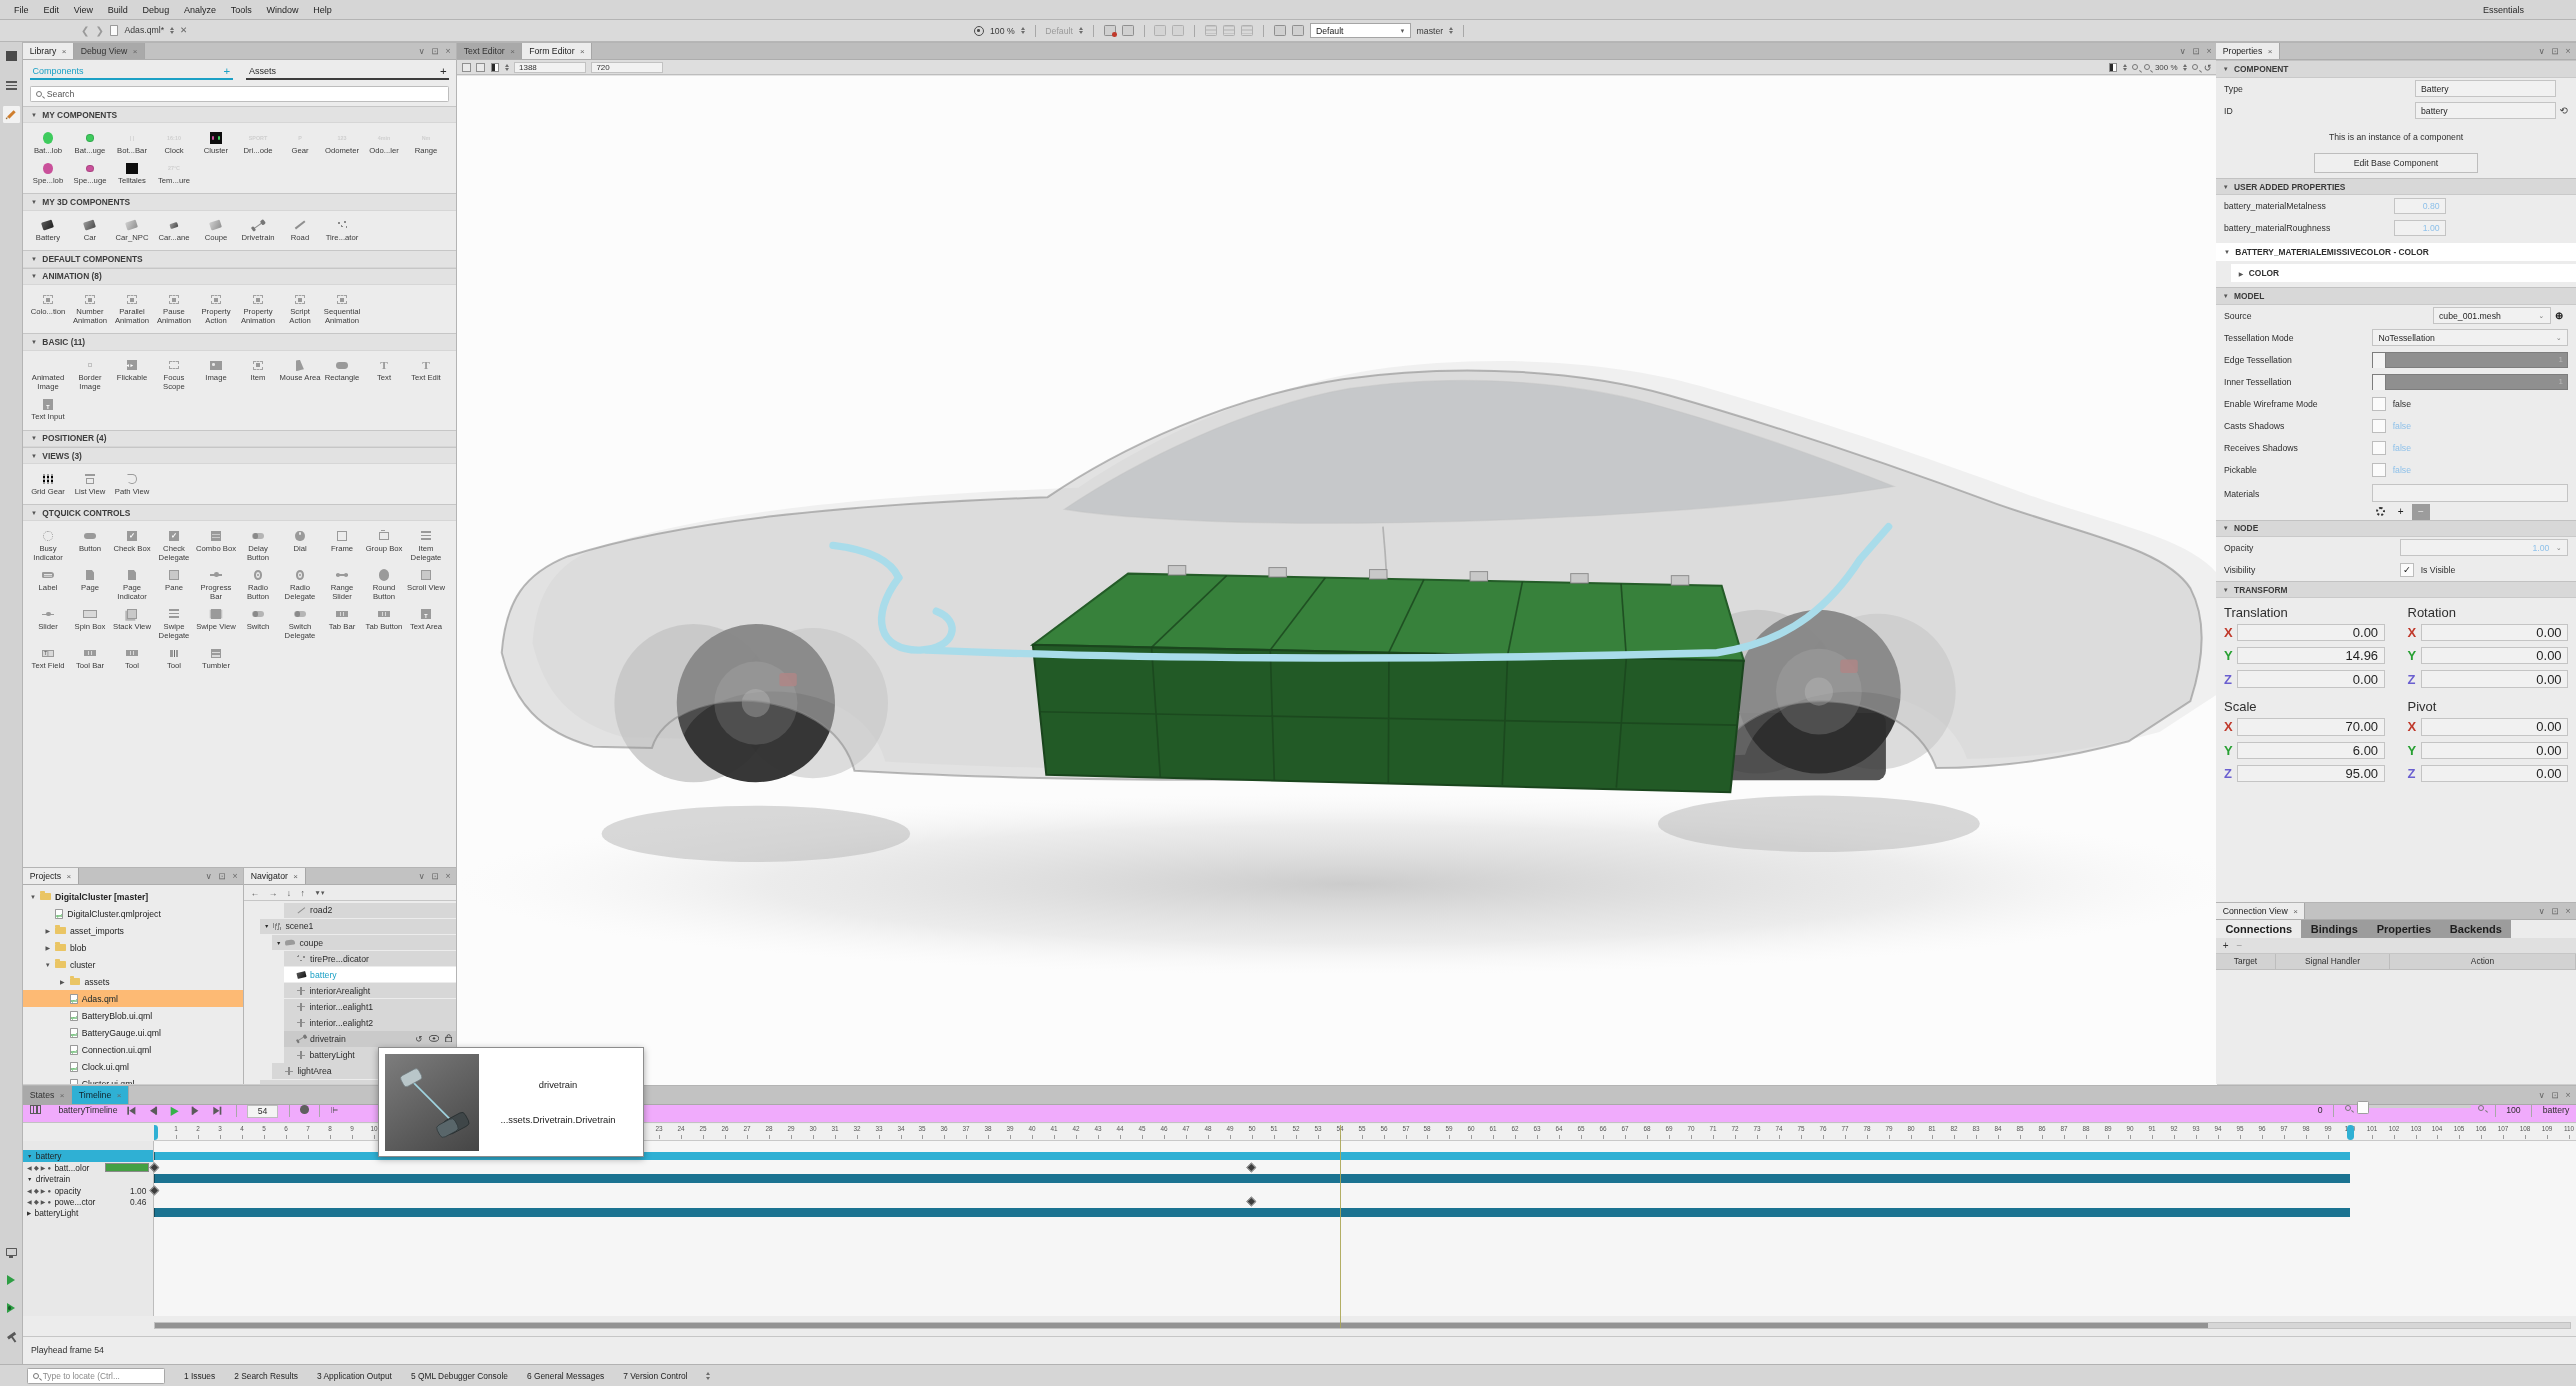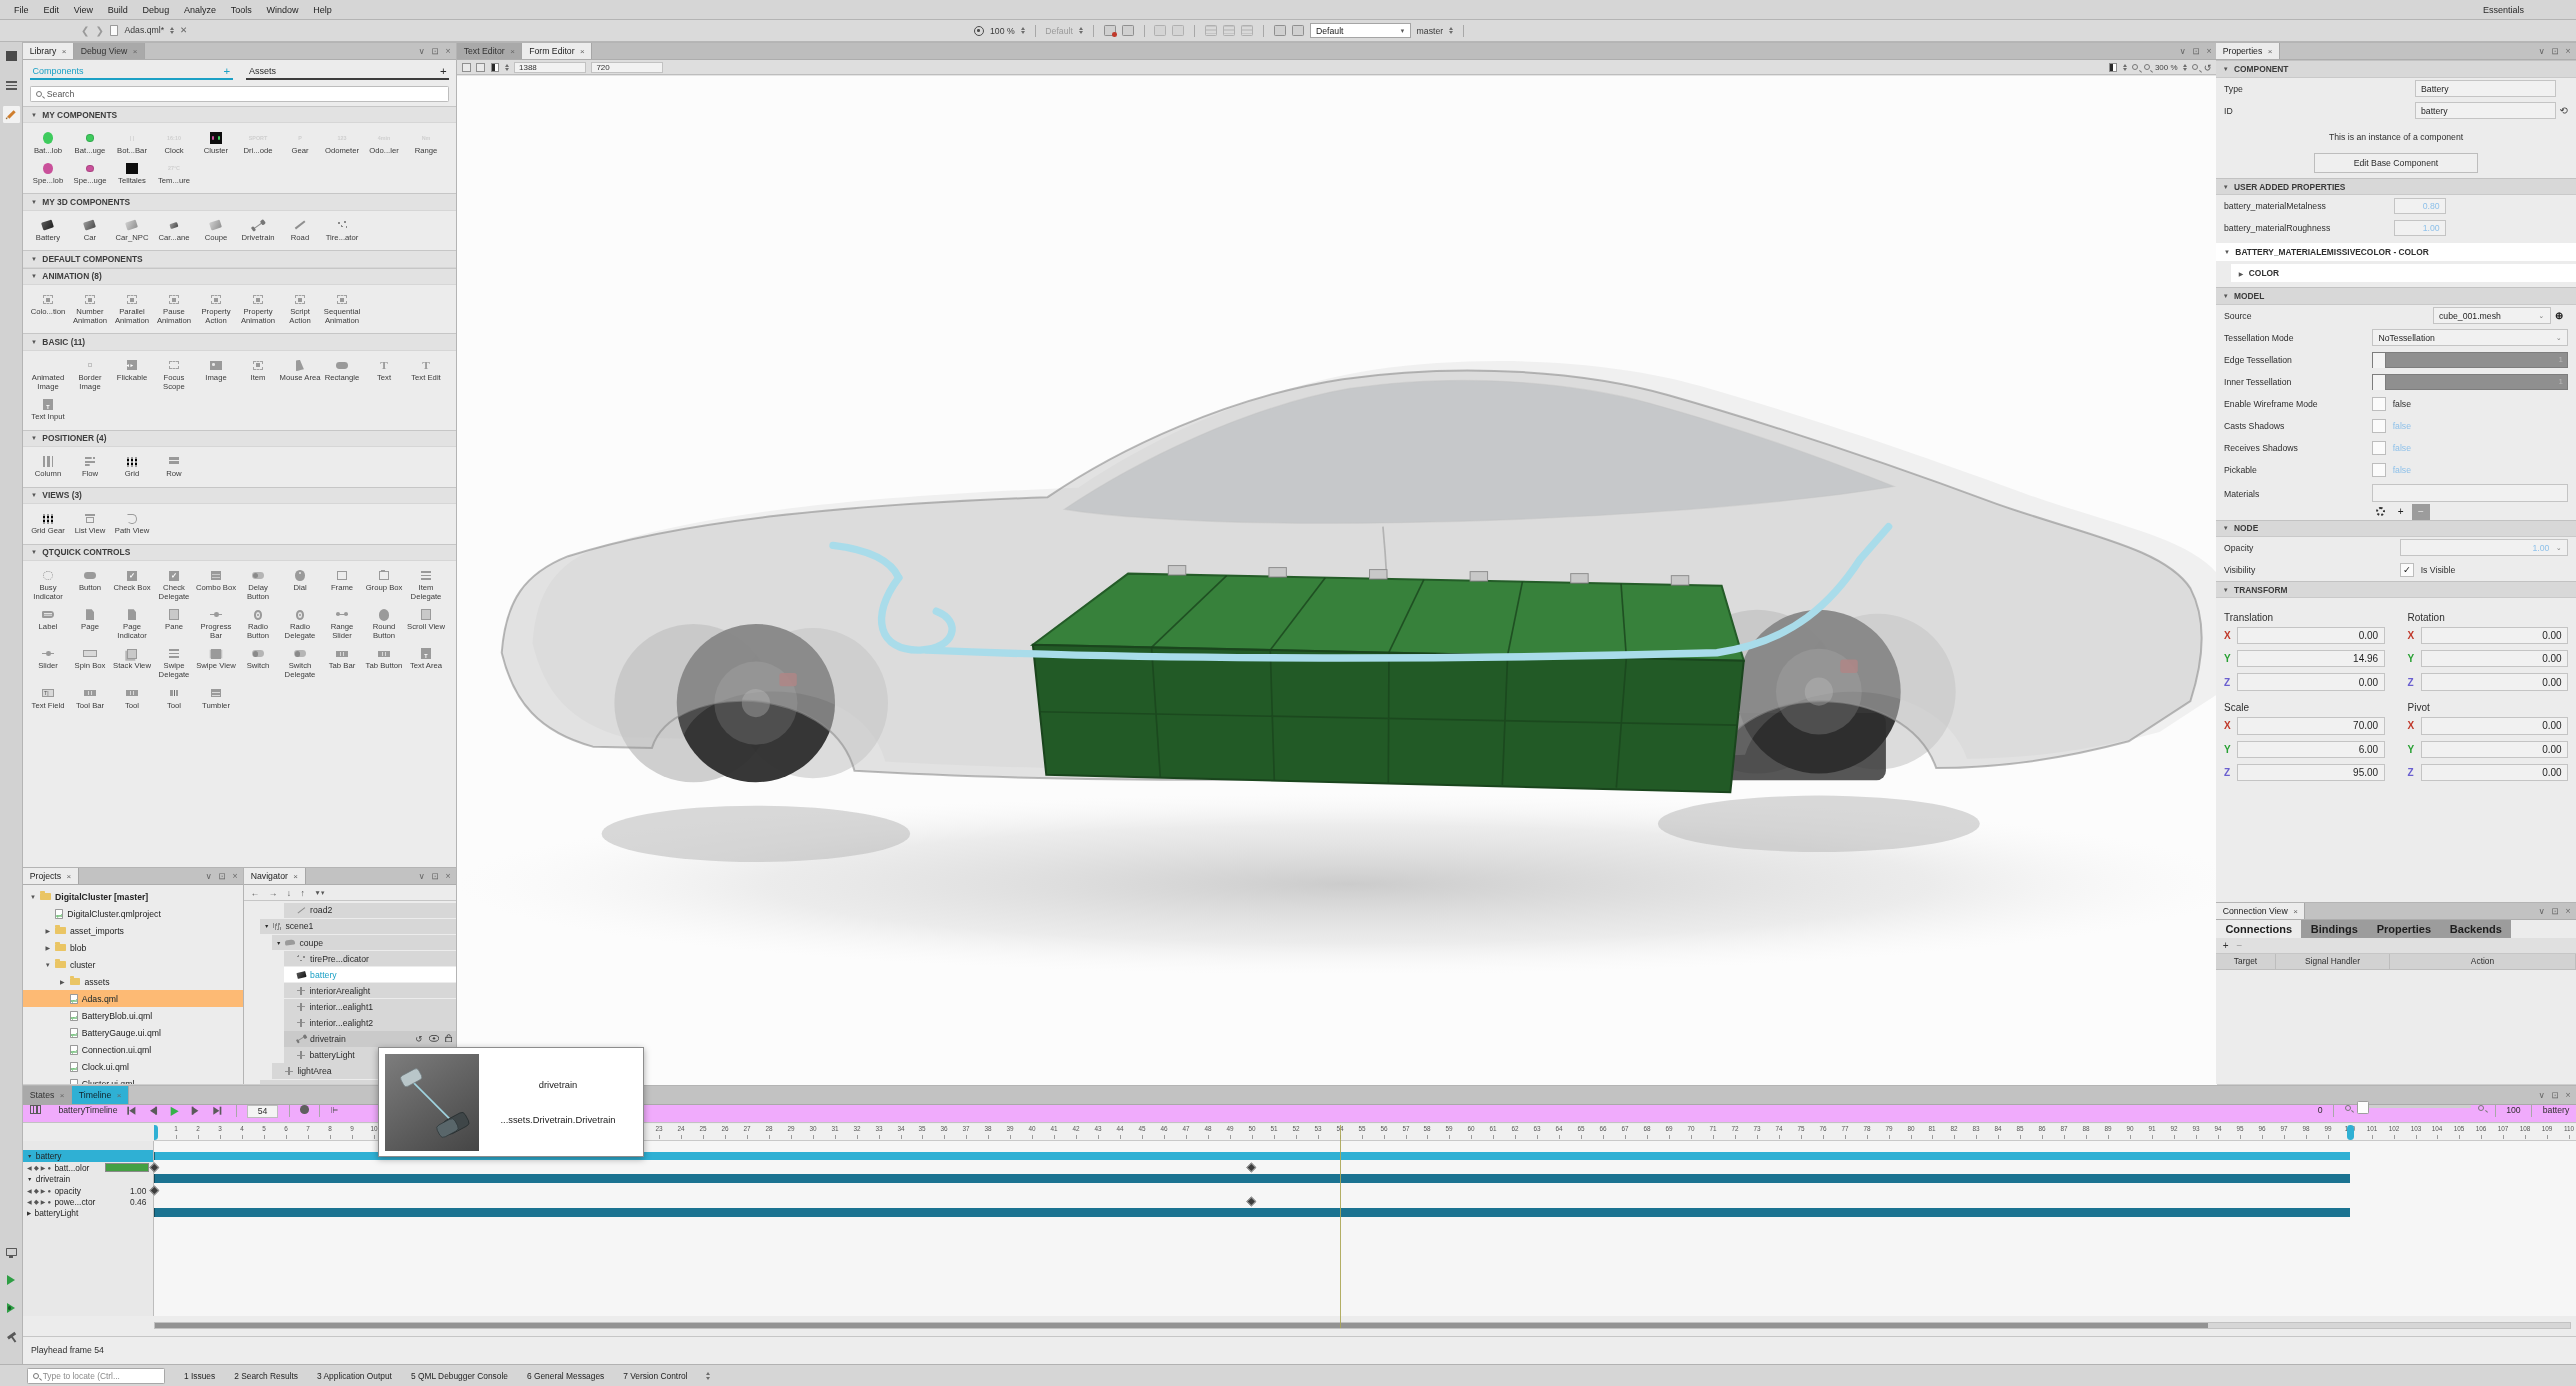--- a/index.html
+++ b/index.html
@@ -215,21 +215,21 @@
   .resetic{margin-left:4px;color:#444;font-size:10px;}
   .tslider{width:196px;height:16px;background:#8f8f8f;border:0.7px solid #7d7d7d;position:relative;display:flex;align-items:center;justify-content:flex-end;padding:0 4px;color:#b9b9b9;font-size:8px;}
   .tslider::before{content:"";position:absolute;left:0;top:0;width:12px;height:14.8px;background:#f4f4f4;border-right:0.7px solid #7d7d7d;}
   .cbx{width:14px;height:14px;background:#fbfbfb;border:0.7px solid #bdbdbd;display:flex;align-items:center;justify-content:center;font-size:9.4px;color:#1f1f1f;flex:none;}
   .cbxlab{margin-left:6.7px;}
   .matfield{width:196px;height:18px;background:#f1f1f1;border:0.7px solid #c4c4c4;}
   .matbtns{display:flex;gap:2.7px;margin-top:2px;}
   .matb{width:17.4px;height:16px;display:flex;align-items:center;justify-content:center;font-size:10px;color:#222;}
   .matb.minus{background:#9c9c9c;color:#e6e6e6;}
   .gearic{width:9.4px;height:9.4px;border-radius:50%;border:2.3px dotted #333;}
-  #transform-grid{display:grid;grid-template-columns:1fr 1fr;padding:8px 8px;column-gap:23px;font-size:10px;}
+  #transform-grid{display:grid;grid-template-columns:1fr 1fr;padding:1px 8px;column-gap:23px;font-size:13px;}
   .tgname{margin:5.4px 0 4px;color:#2e2e2e;}
   .trowxyz{display:flex;align-items:center;gap:5.4px;margin-bottom:6px;}
   .axis{width:8px;font-weight:bold;}
   .ax-x{color:#c0392b;} .ax-y{color:#27a032;} .ax-z{color:#6a5fd0;}
   .tfield{flex:1;height:17.4px;background:#f1f1f1;border:0.7px solid #c4c4c4;display:flex;align-items:center;justify-content:flex-end;padding:0 5.4px;color:#1f1f1f;}
 
   
   #connview{left:2216px;top:902px;width:360px;height:182px;border-right:none;}
   #conn-tabs{height:17.4px;display:flex;font-size:11px;font-weight:bold;align-items:stretch;}
   .ctab{padding:0 9.4px;display:flex;align-items:center;color:#1d1d1d;}
@@ -680,46 +680,20 @@
           <div class="citem">
             <div class="cico">
               <span class="ib i-textarea">T</span>
             </div>
             <div class="clabel">Text Input</div>
           </div>
         </div>
         <div class="sect-hdr">
           <span class="tri">▼</span>
           <span>POSITIONER (4)</span>
-        </div>
-        <div class="sect-items">
-          <div class="citem">
-            <div class="cico">
-              <span class="ib i-cols"></span>
-            </div>
-            <div class="clabel">Column</div>
-          </div>
-          <div class="citem">
-            <div class="cico">
-              <span class="ib i-flow"></span>
-            </div>
-            <div class="clabel">Flow</div>
-          </div>
-          <div class="citem">
-            <div class="cico">
-              <span class="ib i-grid9"></span>
-            </div>
-            <div class="clabel">Grid</div>
-          </div>
-          <div class="citem">
-            <div class="cico">
-              <span class="ib i-rows"></span>
-            </div>
-            <div class="clabel">Row</div>
-          </div>
         </div>
         <div class="sect-hdr">
           <span class="tri">▼</span>
           <span>VIEWS (3)</span>
         </div>
         <div class="sect-items">
           <div class="citem">
             <div class="cico">
               <span class="ib i-grid9"></span>
             </div>

